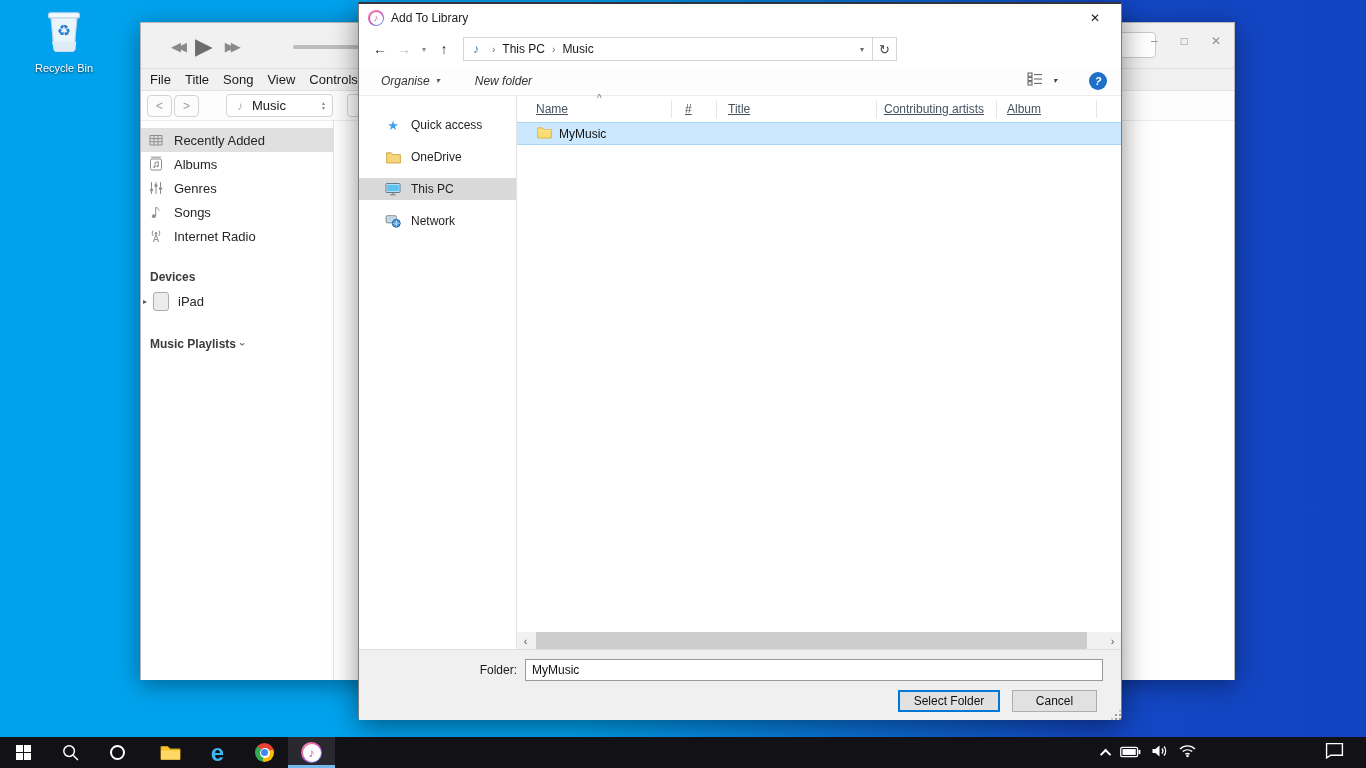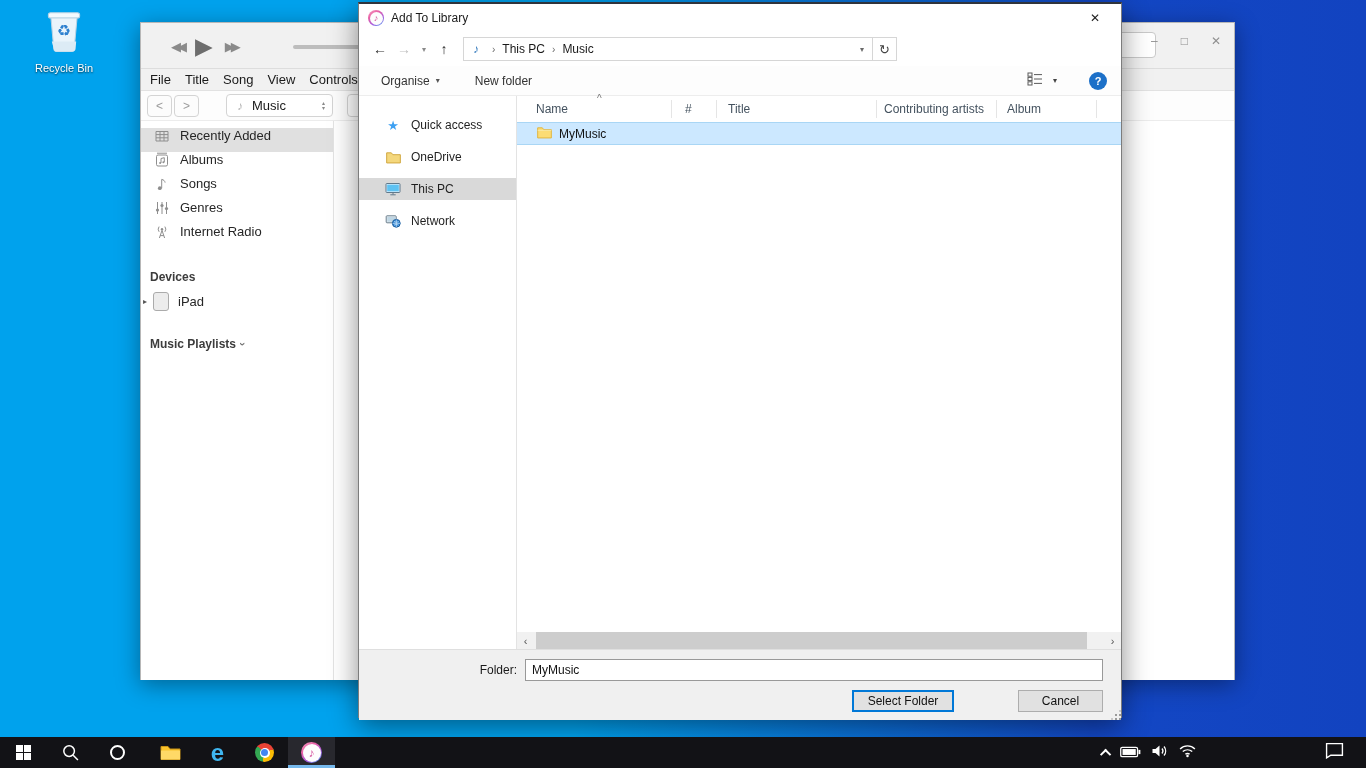--- a/index.html
+++ b/index.html
@@ -31,21 +31,21 @@
     color:#9b9b9b; font-size:12px; display:flex; align-items:center; justify-content:center; }
   .music-dd { margin-left:27px; width:107px; height:23px; border:1px solid #d4d4d4; border-radius:4px;
     display:flex; align-items:center; background:#fff; }
   .music-dd .nnote { color:#b5b5b5; margin-left:10px; font-size:12px; }
   .music-dd .dlabel { margin-left:9px; font-size:13px; color:#1a1a1a; }
   .dd-carets { margin-left:auto; margin-right:7px; display:flex; flex-direction:column; line-height:5px; font-size:6px; color:#8a8a8a; }
   .partial-box { margin-left:14px; width:26px; height:23px; border:1px solid #d4d4d4; border-radius:4px; background:#fff; }
   .it-body { display:flex; height:559px; }
   .it-side { width:193px; border-right:1px solid #e4e4e4; background:#fff; padding-top:7px; }
   .side-hdr { font-size:12px; font-weight:bold; color:#3c3c3c; padding:8px 0 5px 9px; }
-  .side-item { height:24px; display:flex; align-items:flex-start; padding-left:11px; font-size:13px; color:#262626; }
+  .side-item { height:24px; display:flex; align-items:center; padding-left:5px; font-size:13px; color:#262626; }
   .side-item.sel { background:#e0e0e0; }
   .side-item .ic { width:19px; margin-right:9px; display:flex; justify-content:center; }
   .ipad-row { height:24px; display:flex; align-items:center; font-size:13px; color:#262626; }
   .expander { width:10px; margin-left:2px; font-size:8px; color:#555; }
   .ipad-ic { width:16px; height:19px; border:1px solid #ababab; border-radius:3px; background:#ececec; margin-right:9px; }
   .chev-r90 { display:inline-block; transform:rotate(90deg); font-size:11px; color:#707070; margin-left:5px; }
   
   .dlg { position:absolute; left:358px; top:2px; width:764px; height:716px; background:#fff;
     border:1px solid #7c7c7c; border-top:2px solid #30343c; box-shadow:0 8px 26px rgba(0,0,0,.45); }
   .dlg-title { height:28px; display:flex; align-items:center; padding:0 9px; background:#fff; }
@@ -63,53 +63,53 @@
   .addr .seg { cursor:default; }
   .addr .addr-chev { margin-left:auto; margin-right:8px; font-size:8px; color:#6a6a6a; }
   .refresh { width:25px; height:24px; margin-left:-1px; border:1px solid #d6d6d6; background:#fff;
     display:flex; align-items:center; justify-content:center; font-size:13px; color:#444; }
   .srch { position:relative; margin-left:8px; width:210px; height:24px; border:1px solid #d6d6d6; background:#fff; }
   .srch input { width:100%; height:100%; border:0; outline:0; padding:0 26px 0 8px; font-size:12px;
     font-family:"Liberation Sans",sans-serif; color:#1a1a1a; }
   .srch input::placeholder { color:#8b8b8b; }
   .srch svg { position:absolute; right:7px; top:5px; }
   .dlg-toolbar { height:30px; display:flex; align-items:center; padding-left:22px; background:#fdfdfd;
-    border-bottom:1px solid #ededed; font-size:12px; color:#333; }
+    border-bottom:1px solid #ededed; font-size:12px; color:#333;font-style:italic; }
   .tb-item { display:flex; align-items:center; gap:6px; }
   .tb-item .tri { font-size:8px; color:#555; }
   .tb-right { margin-left:auto; display:flex; align-items:center; margin-right:14px; gap:10px; }
   .help-btn { width:18px; height:18px; border-radius:50%; background:#1c70c8; color:#fff; font-size:11px;
     font-weight:bold; display:flex; align-items:center; justify-content:center; }
   .dlg-body { display:flex; height:553px; position:relative; }
   .pane { width:158px; border-right:1px solid #e3e3e3; padding-top:18px; }
   .pane-item { height:22px; display:flex; align-items:center; padding-left:25px; margin-bottom:10px;
     font-size:12px; color:#1f1f1f; }
   .pane-item.sel { background:#d9d9d9; }
   .pane-item .ic { width:18px; margin-right:9px; display:flex; justify-content:center; }
   .flist { flex:1; position:relative; }
   .hdr-row { position:relative; height:26px; display:flex; align-items:center; font-size:12px; color:#44525f; }
-  .hcol { height:18px; display:flex; align-items:center; border-right:1px solid #e5e5e5; }
+  .hcol { height:18px; display:flex; align-items:center; border-right:1px solid #e5e5e5;text-decoration:underline; }
   .sort-caret { position:absolute; left:80px; top:-3px; font-size:10px; color:#777; }
   .frow { height:23px; display:flex; align-items:center; background:#cce8ff;
     border-top:1px solid #a9d6f5; border-bottom:1px solid #a9d6f5; padding-left:20px; }
   .frow .fname { margin-left:7px; font-size:12px; color:#111; }
   .hscroll { position:absolute; left:0; right:0; bottom:0; height:17px; background:#f1f1f1; display:flex; }
   .hs-btn { width:17px; display:flex; align-items:center; justify-content:center; font-size:11px; color:#555; }
   .hs-track { flex:1; position:relative; }
   .hs-thumb { position:absolute; left:2px; top:0; bottom:0; width:551px; background:#cdcdcd; }
   .dlg-footer { height:71px; background:#f0f0f0; border-top:1px solid #dfdfdf; position:relative; }
   .f-row1 { display:flex; align-items:center; padding-top:9px; }
   .f-label { width:166px; text-align:right; padding-right:8px; font-size:12px; color:#1a1a1a; }
   .f-input { flex:1; margin-right:18px; height:22px; border:1px solid #999; font-size:12px; padding:0 6px;
     font-family:"Liberation Sans",sans-serif; color:#111; outline:0; background:#fff; }
-  .f-row2 { display:flex; justify-content:flex-end; gap:20px; margin-top:9px; padding-right:18px; }
+  .f-row2 { display:flex; justify-content:flex-end; gap:12px; margin-top:9px; padding-right:24px; }
   .btn { height:22px; font-size:12px; font-family:"Liberation Sans",sans-serif; background:#e1e1e1;
     border:1px solid #adadad; color:#111; }
   .btn.primary { width:102px; border:1px solid #0078d7; box-shadow:inset 0 0 0 1px #0078d7; }
-  .btn.plain { width:85px;margin-left:44px; }
+  .btn.plain { width:85px; }
   .grip { position:absolute; right:4px; bottom:4px; width:2px; height:2px; background:#9a9a9a;
     box-shadow:-4px 4px #c9c9c9, 0 4px #9a9a9a, 4px 4px #9a9a9a, 4px 0 #9a9a9a, 4px -4px #c9c9c9; }
   
   .itn-logo { border-radius:50%; position:relative; display:flex; align-items:center; justify-content:center;
     background:linear-gradient(145deg,#f7a8c8 0%,#e85fa4 32%,#a55de0 66%,#4aa8f0 100%); }
   .itn-logo::before { content:""; position:absolute; inset:1.5px; background:#fdfdfd; border-radius:50%; }
   .itn-logo .n { position:relative; z-index:1; color:#d5549e; }
   
   .taskbar { position:absolute; left:0; right:0; bottom:0; height:31px; background:#121216; display:flex;
     align-items:stretch; z-index:60; }
@@ -198,36 +198,36 @@
                 <path d="M7 11V6.5l3.3-.8v4.5" stroke="#8e8e8e" fill="none"></path>
                 <circle cx="6.1" cy="11" r="1" fill="#8e8e8e"></circle>
                 <circle cx="9.4" cy="10.2" r="1" fill="#8e8e8e"></circle>
               </svg>
           </span>
           <span>Albums</span>
         </div>
         <div class="side-item">
           <span class="ic">
             <svg width="16" height="16" viewBox="0 0 16 16">
-                <circle cx="5.8" cy="12.2" r="1.9" fill="#8e8e8e"></circle>
-                <path d="M7.7 12.2V3.4c2 .4 3.1 1.5 3.4 3.2" stroke="#8e8e8e" fill="none"></path>
-              </svg>
-          </span>
-          <span>Songs</span>
-        </div>
-        <div class="side-item">
-          <span class="ic">
-            <svg width="16" height="16" viewBox="0 0 16 16">
                 <path d="M3.5 2v12 M8 2v12 M12.5 2v12" stroke="#8e8e8e"></path>
                 <circle cx="3.5" cy="10" r="1.6" fill="#8e8e8e"></circle>
                 <circle cx="8" cy="5.5" r="1.6" fill="#8e8e8e"></circle>
                 <circle cx="12.5" cy="8.6" r="1.6" fill="#8e8e8e"></circle>
               </svg>
           </span>
           <span>Genres</span>
+        </div>
+        <div class="side-item">
+          <span class="ic">
+            <svg width="16" height="16" viewBox="0 0 16 16">
+                <circle cx="5.8" cy="12.2" r="1.9" fill="#8e8e8e"></circle>
+                <path d="M7.7 12.2V3.4c2 .4 3.1 1.5 3.4 3.2" stroke="#8e8e8e" fill="none"></path>
+              </svg>
+          </span>
+          <span>Songs</span>
         </div>
         <div class="side-item">
           <span class="ic">
             <svg width="16" height="16" viewBox="0 0 16 16">
                 <circle cx="8" cy="5.2" r="1.2" fill="#8e8e8e"></circle>
                 <path d="M8 6.4 5.4 14 M8 6.4 10.6 14 M6.1 11.6h3.8" stroke="#8e8e8e" fill="none"></path>
                 <path d="M5.1 7.8a4.4 4.4 0 0 1 0-5.2 M10.9 2.6a4.4 4.4 0 0 1 0 5.2" stroke="#8e8e8e" fill="none"></path>
               </svg>
           </span>
           <span>Internet Radio</span>

